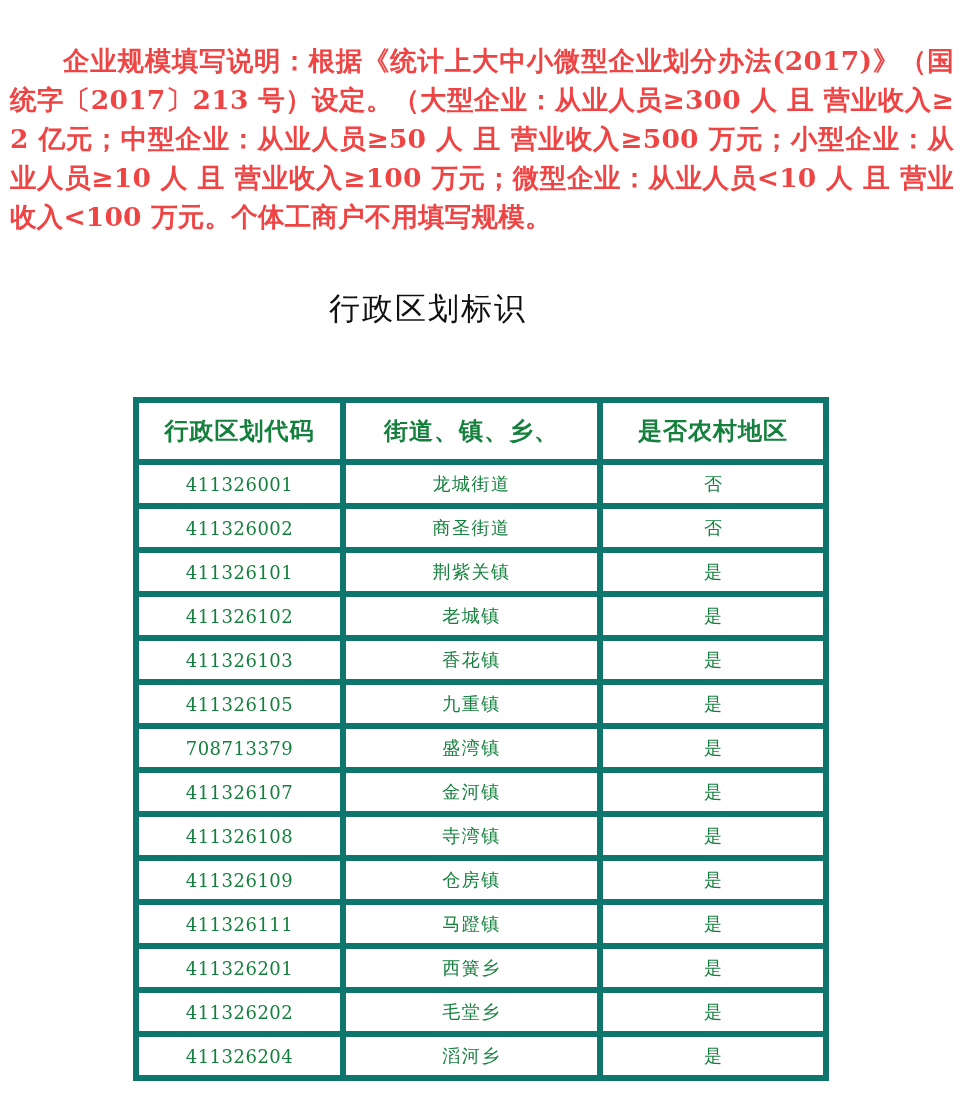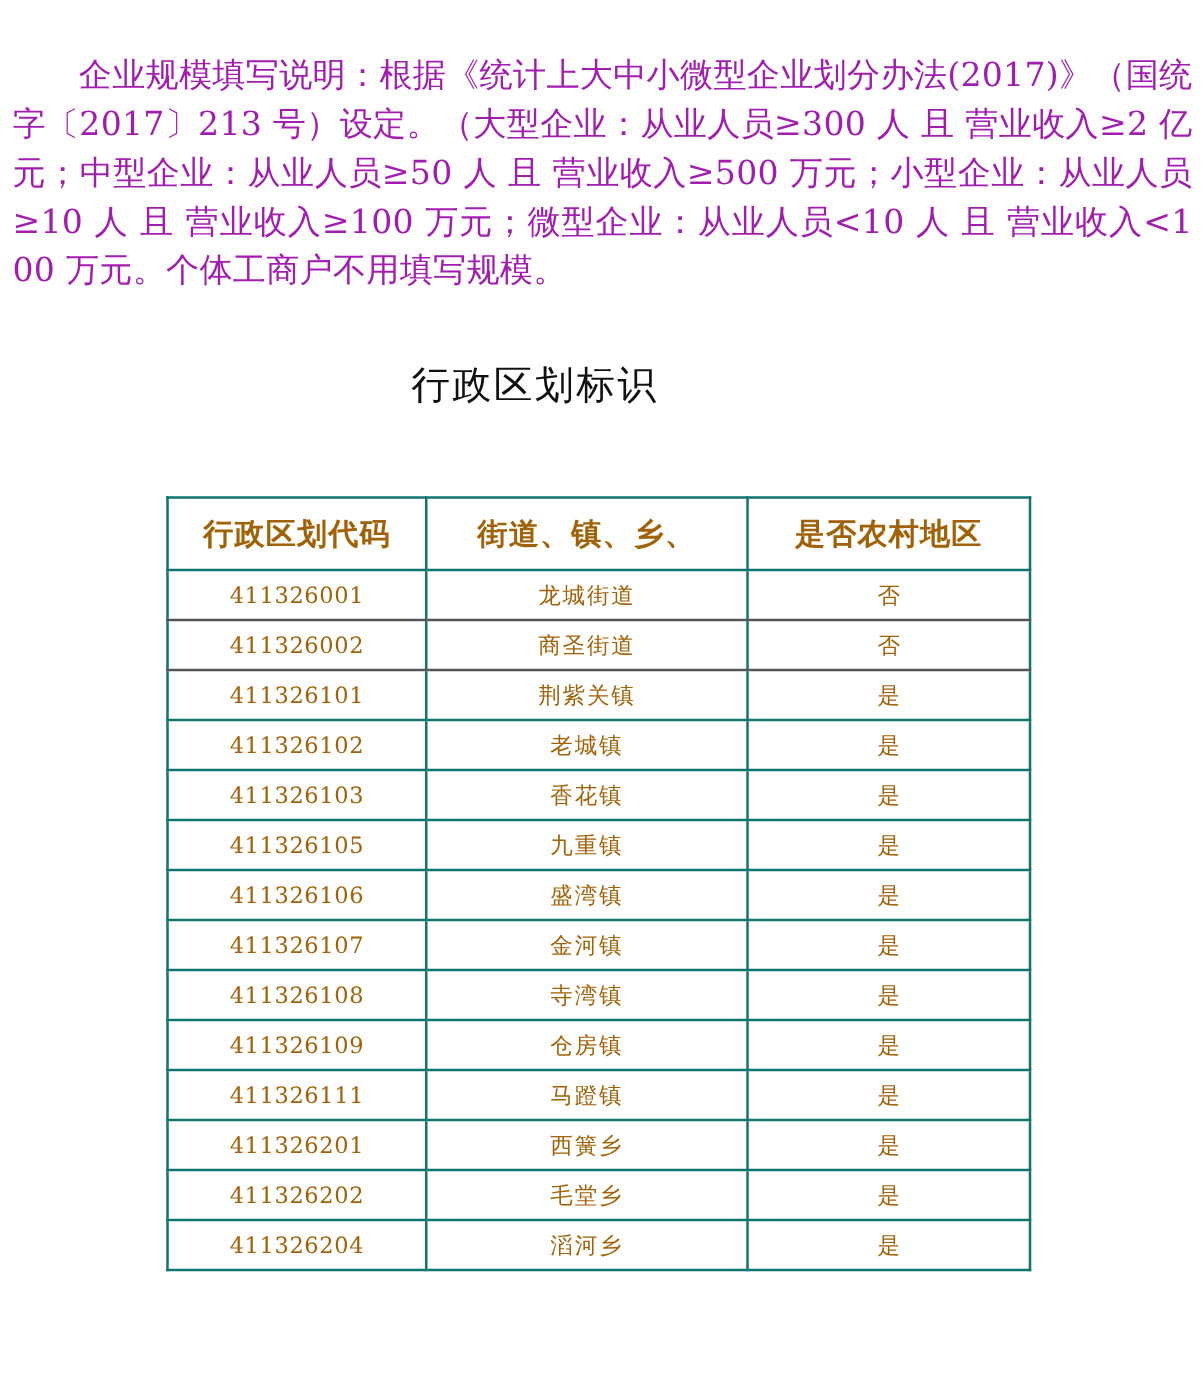--- a/index.html
+++ b/index.html
@@ -24,22 +24,23 @@
     width: 944px;
   }
   .intro-paragraph {
     font-family: "DejaVu Serif", "Liberation Serif", serif;
     font-size: 26.5px;
     line-height: 39px;
     text-align: justify;
     text-align-last: left;
     text-indent: 2em;
     letter-spacing: 0.2px;
-    color: #a21caf;
+    color: #ef4444;
     word-break: break-all;
+    font-weight: bold;
   }
 
   
   .section-title {
     position: absolute;
     top: 286px;
     left: 0;
     width: 856px;
     text-align: center;
     font-family: "DejaVu Serif", "Liberation Serif", serif;
@@ -60,25 +61,25 @@
     border-collapse: collapse;
     width: 690px;
     table-layout: fixed;
   }
   table.admin-table col.c-code   { width: 207px; }
   table.admin-table col.c-name   { width: 257px; }
   table.admin-table col.c-rural  { width: 226px; }
 
   table.admin-table th,
   table.admin-table td {
-    border: 2px solid #0f766e;
+    border: 6px solid #0f766e;
     text-align: center;
     vertical-align: middle;
     padding: 0;
-    color: #a16207;
+    color: #15803d;
   }
   table.admin-table thead th {
     height: 56px;
     font-weight: normal;
     font-size: 24px;
     letter-spacing: 1px;
     font-family: "DejaVu Serif", "Liberation Serif", serif;
   }
   table.admin-table thead th .hdr-inner {
     display: block;
@@ -160,21 +161,21 @@
           <td class="code-cell">411326103</td>
           <td class="name-cell">香花镇</td>
           <td class="rural-cell">是</td>
         </tr>
         <tr>
           <td class="code-cell">411326105</td>
           <td class="name-cell">九重镇</td>
           <td class="rural-cell">是</td>
         </tr>
         <tr>
-          <td class="code-cell">411326106</td>
+          <td class="code-cell">708713379</td>
           <td class="name-cell">盛湾镇</td>
           <td class="rural-cell">是</td>
         </tr>
         <tr>
           <td class="code-cell">411326107</td>
           <td class="name-cell">金河镇</td>
           <td class="rural-cell">是</td>
         </tr>
         <tr>
           <td class="code-cell">411326108</td>

